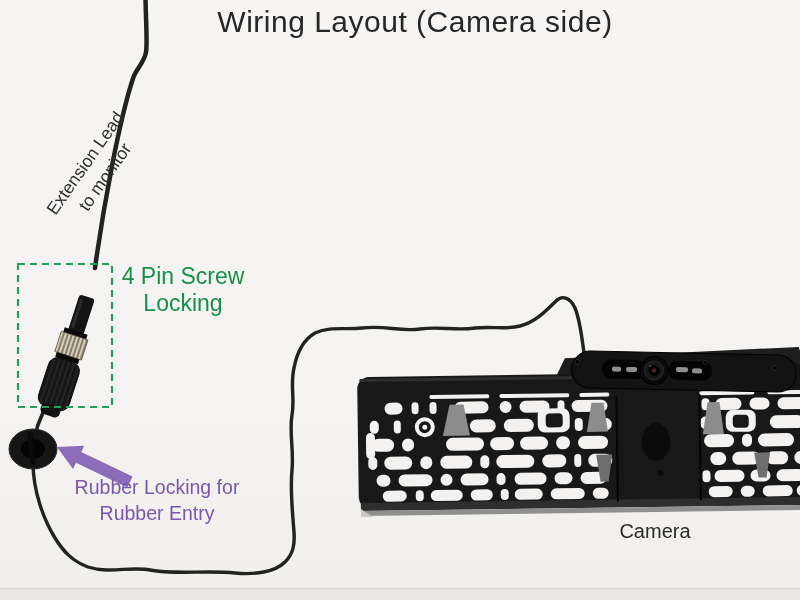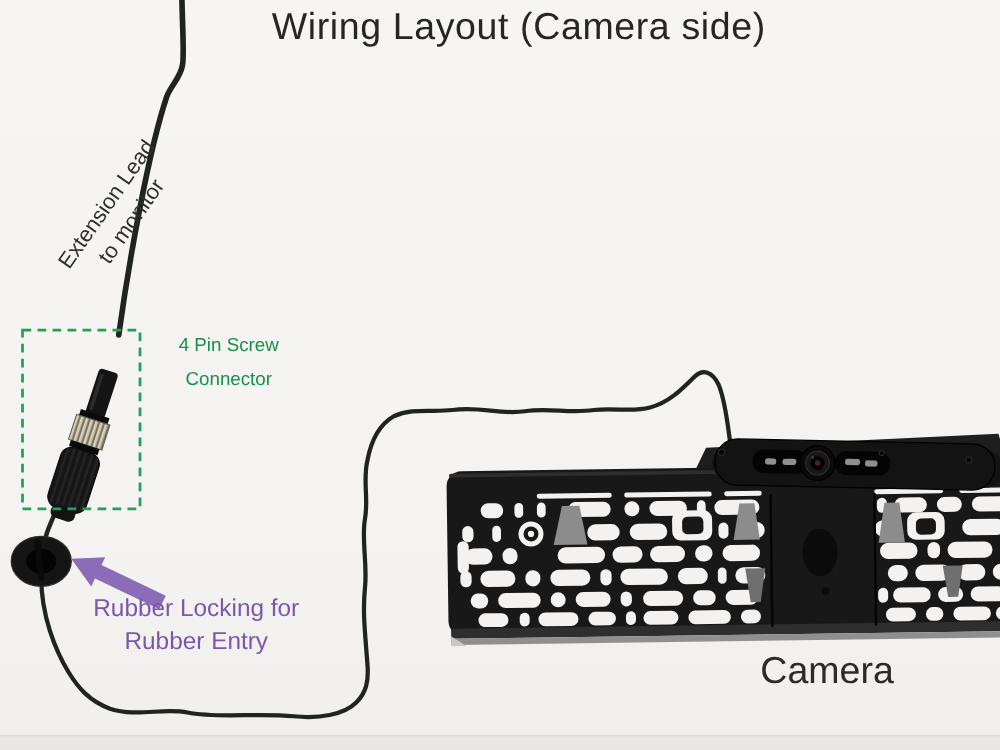--- a/index.html
+++ b/index.html
@@ -18,27 +18,27 @@
     position:absolute;left:165px;top:5px;width:500px;text-align:center;
     font-size:30px;color:#262626;letter-spacing:.5px;font-weight:400;
   }
   .label span{display:block;}
   .label{position:absolute;text-align:center;}
   .ext-label{
     left:15px;top:146px;width:160px;font-size:17.5px;line-height:24px;color:#2e2e2e;
     transform:rotate(-55deg);
   }
   .green-label{
-    left:112px;top:263px;width:142px;font-size:15px;line-height:27px;color:#17904b;
+    left:112px;top:263px;width:142px;font-size:23px;line-height:27px;color:#17904b;
   }
   .purple-label{
     left:52px;top:474px;width:210px;font-size:19.5px;line-height:26px;color:#7a57ad;
   }
   .camera-label{
-    left:595px;top:520px;width:120px;font-size:30px;color:#2b2b2b;text-align:right;
+    left:595px;top:520px;width:120px;font-size:20px;color:#2b2b2b;
   }
 </style>
 </head>
 <body>
 
 <div id="stage">
 
   <svg width="800" height="600" viewBox="0 0 800 600">
     <defs>
       <pattern id="knurl" patternUnits="userSpaceOnUse" x="56" y="335" width="4" height="21">
@@ -234,21 +234,21 @@
 
   <div class="title">Wiring Layout (Camera side)</div>
 
   <div class="label ext-label">
     <span>Extension Lead</span>
     <span>to monitor</span>
   </div>
 
   <div class="label green-label">
     <span>4 Pin Screw</span>
-    <span>Connector</span>
+    <span>Locking</span>
   </div>
 
   <div class="label purple-label">
     <span>Rubber Locking for</span>
     <span>Rubber Entry</span>
   </div>
 
   <div class="label camera-label">Camera</div>
 
 </div>

